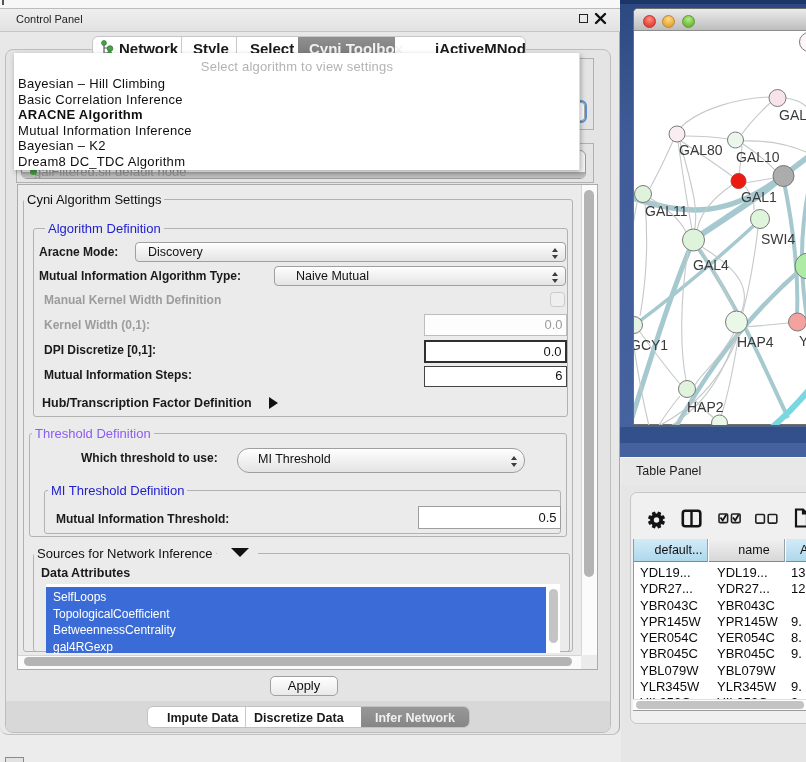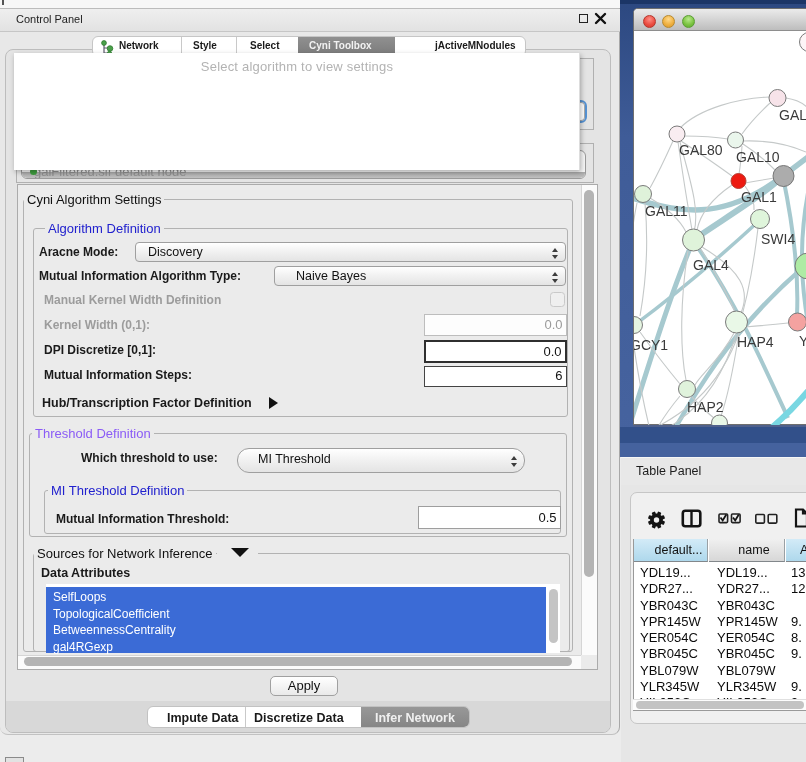--- a/index.html
+++ b/index.html
@@ -166,21 +166,21 @@
 <div class="abs" style="left:0;top:9px;width:620px;height:23px;background:linear-gradient(#efefef,#e2e2e2);border-bottom:1px solid #c6c6c6;">
   <div class="abs" style="left:16px;top:4px;font-size:11px;color:#222;">Control Panel</div>
   <div class="abs" style="left:579px;top:5px;width:9px;height:9px;border:1.5px solid #222;"></div>
   <svg class="abs" style="left:594px;top:3px;" width="13" height="13" viewBox="0 0 13 13">
       <path d="M2,2 L11,11 M11,2 L2,11" stroke="#111" stroke-width="2.4" stroke-linecap="round"></path>
     </svg>
 </div>
 
 <div class="abs" style="left:5px;top:49px;width:606px;height:684px;border:1px solid #bdbdbd;border-radius:8px;background:#e4e4e4;"></div>
 
-<div class="abs" style="left:92px;top:36px;width:434px;height:21px;background:#fff;border:1px solid #c6c6c6;border-radius:6px;overflow:hidden;font-size:10px;font-weight:bold;color:#1a1a1a;">
+<div class="abs" style="left:92px;top:36px;width:434px;height:21px;background:#fff;border:1px solid #c6c6c6;border-radius:6px;overflow:hidden;font-size:15px;font-weight:bold;color:#1a1a1a;">
   <div class="abs" style="left:88px;top:0;width:1px;height:21px;background:#c9c9c9;"></div>
   <div class="abs" style="left:143px;top:0;width:1px;height:21px;background:#c9c9c9;"></div>
   <div class="abs" style="left:205px;top:0;width:97px;height:21px;background:linear-gradient(#909090,#787878);"></div>
   <svg class="abs" style="left:8px;top:3px;" width="15" height="16" viewBox="0 0 15 16">
     <path d="M3,3 V13 H8 M3,8 H7" stroke="#5a5a6a" stroke-width="1.2" fill="none"></path>
     <circle cx="3" cy="3" r="2.4" fill="#4aa14a" stroke="#2e7a2e" stroke-width=".8"></circle>
     <circle cx="9" cy="8.5" r="2.8" fill="#4aa14a" stroke="#2e7a2e" stroke-width=".8"></circle>
     <circle cx="8.5" cy="13.5" r="2.2" fill="#4aa14a" stroke="#2e7a2e" stroke-width=".8"></circle>
   </svg>
   <div class="abs" style="left:26px;top:3px;">Network</div>
@@ -215,21 +215,21 @@
 <div class="grp" style="left:33px;top:228px;width:535px;height:189px;"></div>
 <div class="gtitle" style="left:45px;top:221px;color:#2121ce;">Algorithm Definition</div>
 
 <div class="lbl" style="left:39px;top:245px;">Aracne Mode:</div>
 <div class="combo" style="left:134.5px;top:241.5px;width:431.5px;height:20px;">
     <span style="position:absolute;left:12.5px;top:2px;">Discovery</span>
     <span class="ar" style="right:5.5px;top:4px;"></span>
   </div>
 <div class="lbl" style="left:39px;top:269px;">Mutual Information Algorithm Type:</div>
 <div class="combo" style="left:274px;top:266px;width:292px;height:20px;">
-    <span style="position:absolute;left:21px;top:2px;">Naive Bayes</span>
+    <span style="position:absolute;left:21px;top:2px;">Naive Mutual</span>
     <span class="ar" style="right:5.5px;top:4px;"></span>
   </div>
 
 <div class="lbl glbl" style="left:44px;top:293px;">Manual Kernel Width Definition</div>
 <div class="abs" style="left:550px;top:292px;width:15px;height:15px;background:#efefef;border:1px solid #c9c9c9;border-radius:3.5px;"></div>
 
 <div class="lbl glbl" style="left:44px;top:318px;">Kernel Width (0,1):</div>
 <div class="field" style="left:424px;top:314px;width:143px;height:22px;border:1px solid #bdbdbd;color:#9a9a9a;line-height:20px;background:#fdfdfd;">0.0</div>
 
 <div class="lbl" style="left:44px;top:343px;">DPI Discretize [0,1]:</div>
@@ -272,15 +272,16 @@
 <div class="abs" style="left:147px;top:706px;width:323px;height:22px;background:#fff;border:1px solid #c2c2c2;border-radius:6px;overflow:hidden;font-size:12.5px;font-weight:bold;color:#1a1a1a;">
   <div class="abs" style="left:97px;top:0;width:1px;height:22px;background:#c9c9c9;"></div>
   <div class="abs" style="left:213px;top:0;width:110px;height:22px;background:linear-gradient(#989898,#848484);"></div>
   <div class="abs" style="left:19px;top:4px;">Impute Data</div>
   <div class="abs" style="left:106px;top:4px;">Discretize Data</div>
   <div class="abs" style="left:227px;top:4px;color:#f0f0f0;">Infer Network</div>
 </div>
 
 <div class="abs" style="left:14px;top:53px;width:566px;height:117px;background:#fff;box-shadow:1px 2px 5px rgba(0,0,0,0.3);border-right:1px solid #ddd;">
   <div class="abs" style="left:0;top:6px;width:566px;text-align:center;font-size:13px;letter-spacing:0.2px;color:#b3b3b3;">Select algorithm to view settings</div>
+  <div class="abs" style="left:4px;top:23px;font-size:13px;letter-spacing:0.3px;color:#0f0f0f;line-height:15.6px;">Bayesian – Hill Climbing<br>Basic Correlation Inference<br><b>ARACNE Algorithm</b><br>Mutual Information Inference<br>Bayesian – K2<br>Dream8 DC_TDC Algorithm</div>
 </div>
 
 <div class="abs" style="left:5px;top:757px;width:19px;height:10px;background:#e2e2e2;border:1.5px solid #8a8a8a;"></div>
 
 </body></html>

